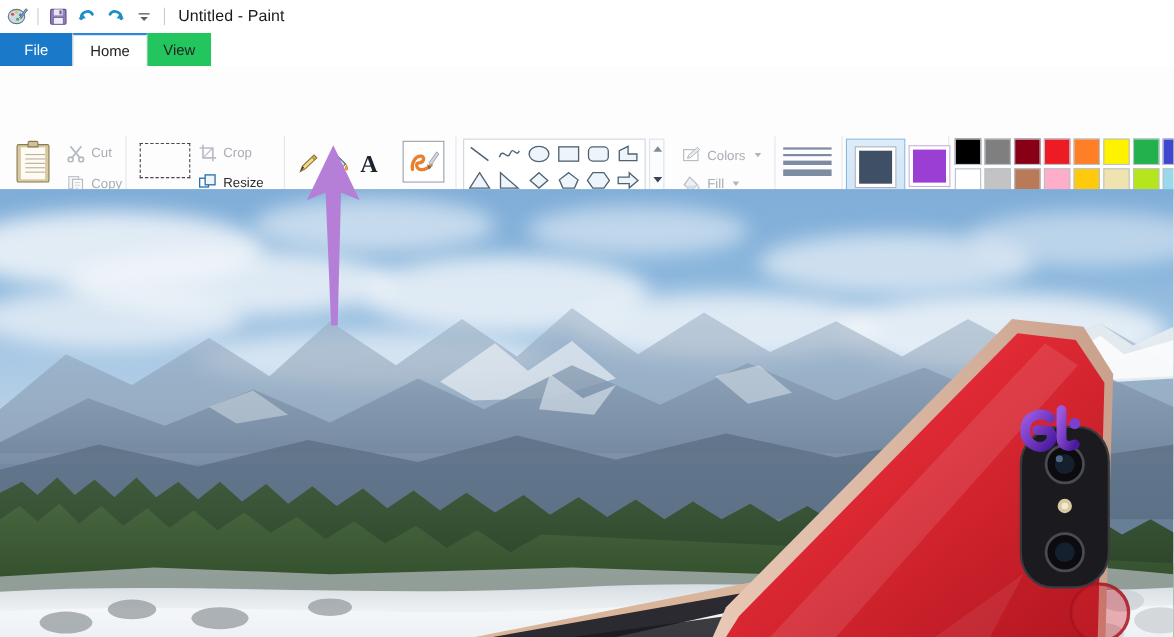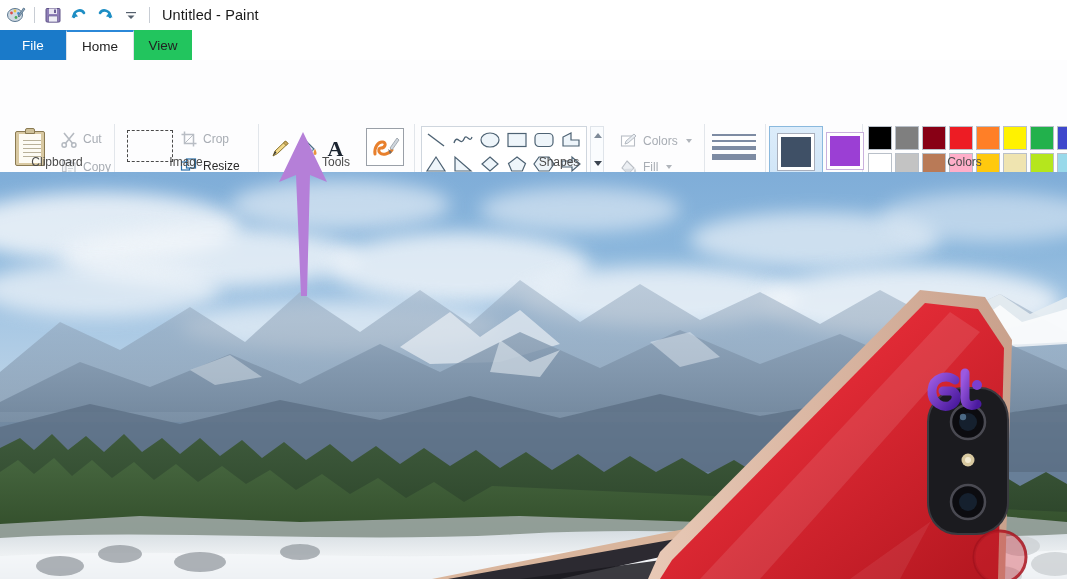--- a/index.html
+++ b/index.html
@@ -478,27 +478,20 @@
         <div class="pal-cell" style="left: 54px; top: 54px; background: rgb(255, 255, 255);"></div>
         <div class="pal-cell" style="left: 81px; top: 54px; background: rgb(255, 255, 255);"></div>
         <div class="pal-cell" style="left: 108px; top: 54px; background: rgb(255, 255, 255);"></div>
         <div class="pal-cell" style="left: 135px; top: 54px; background: rgb(255, 255, 255);"></div>
         <div class="pal-cell" style="left: 162px; top: 54px; background: rgb(255, 255, 255);"></div>
         <div class="pal-cell" style="left: 189px; top: 54px; background: rgb(255, 255, 255);"></div>
       </div>
 
   </div>
 
-  <div class="rb-labels">
-    <div class="grp-label" style="left:0px;width:114px;">Clipboard</div>
-    <div class="grp-label" style="left:114px;width:144px;">Image</div>
-    <div class="grp-label" style="left:258px;width:156px;">Tools</div>
-    <div class="grp-label" style="left:414px;width:290px;">Shapes</div>
-    <div class="grp-label" style="left:862px;width:205px;">Colors</div>
-  </div>
 
   <div class="canvas">
 
     <div class="sky"></div>
 
     <div class="cloud" style="left:-40px;top:20px;width:280px;height:70px;opacity:.85;"></div>
     <div class="cloud" style="left:60px;top:55px;width:300px;height:60px;opacity:.8;"></div>
     <div class="cloud" style="left:-20px;top:90px;width:240px;height:55px;opacity:.7;"></div>
     <div class="cloud" style="left:230px;top:8px;width:220px;height:50px;opacity:.6;"></div>
     <div class="cloud" style="left:330px;top:60px;width:260px;height:70px;opacity:.8;"></div>

